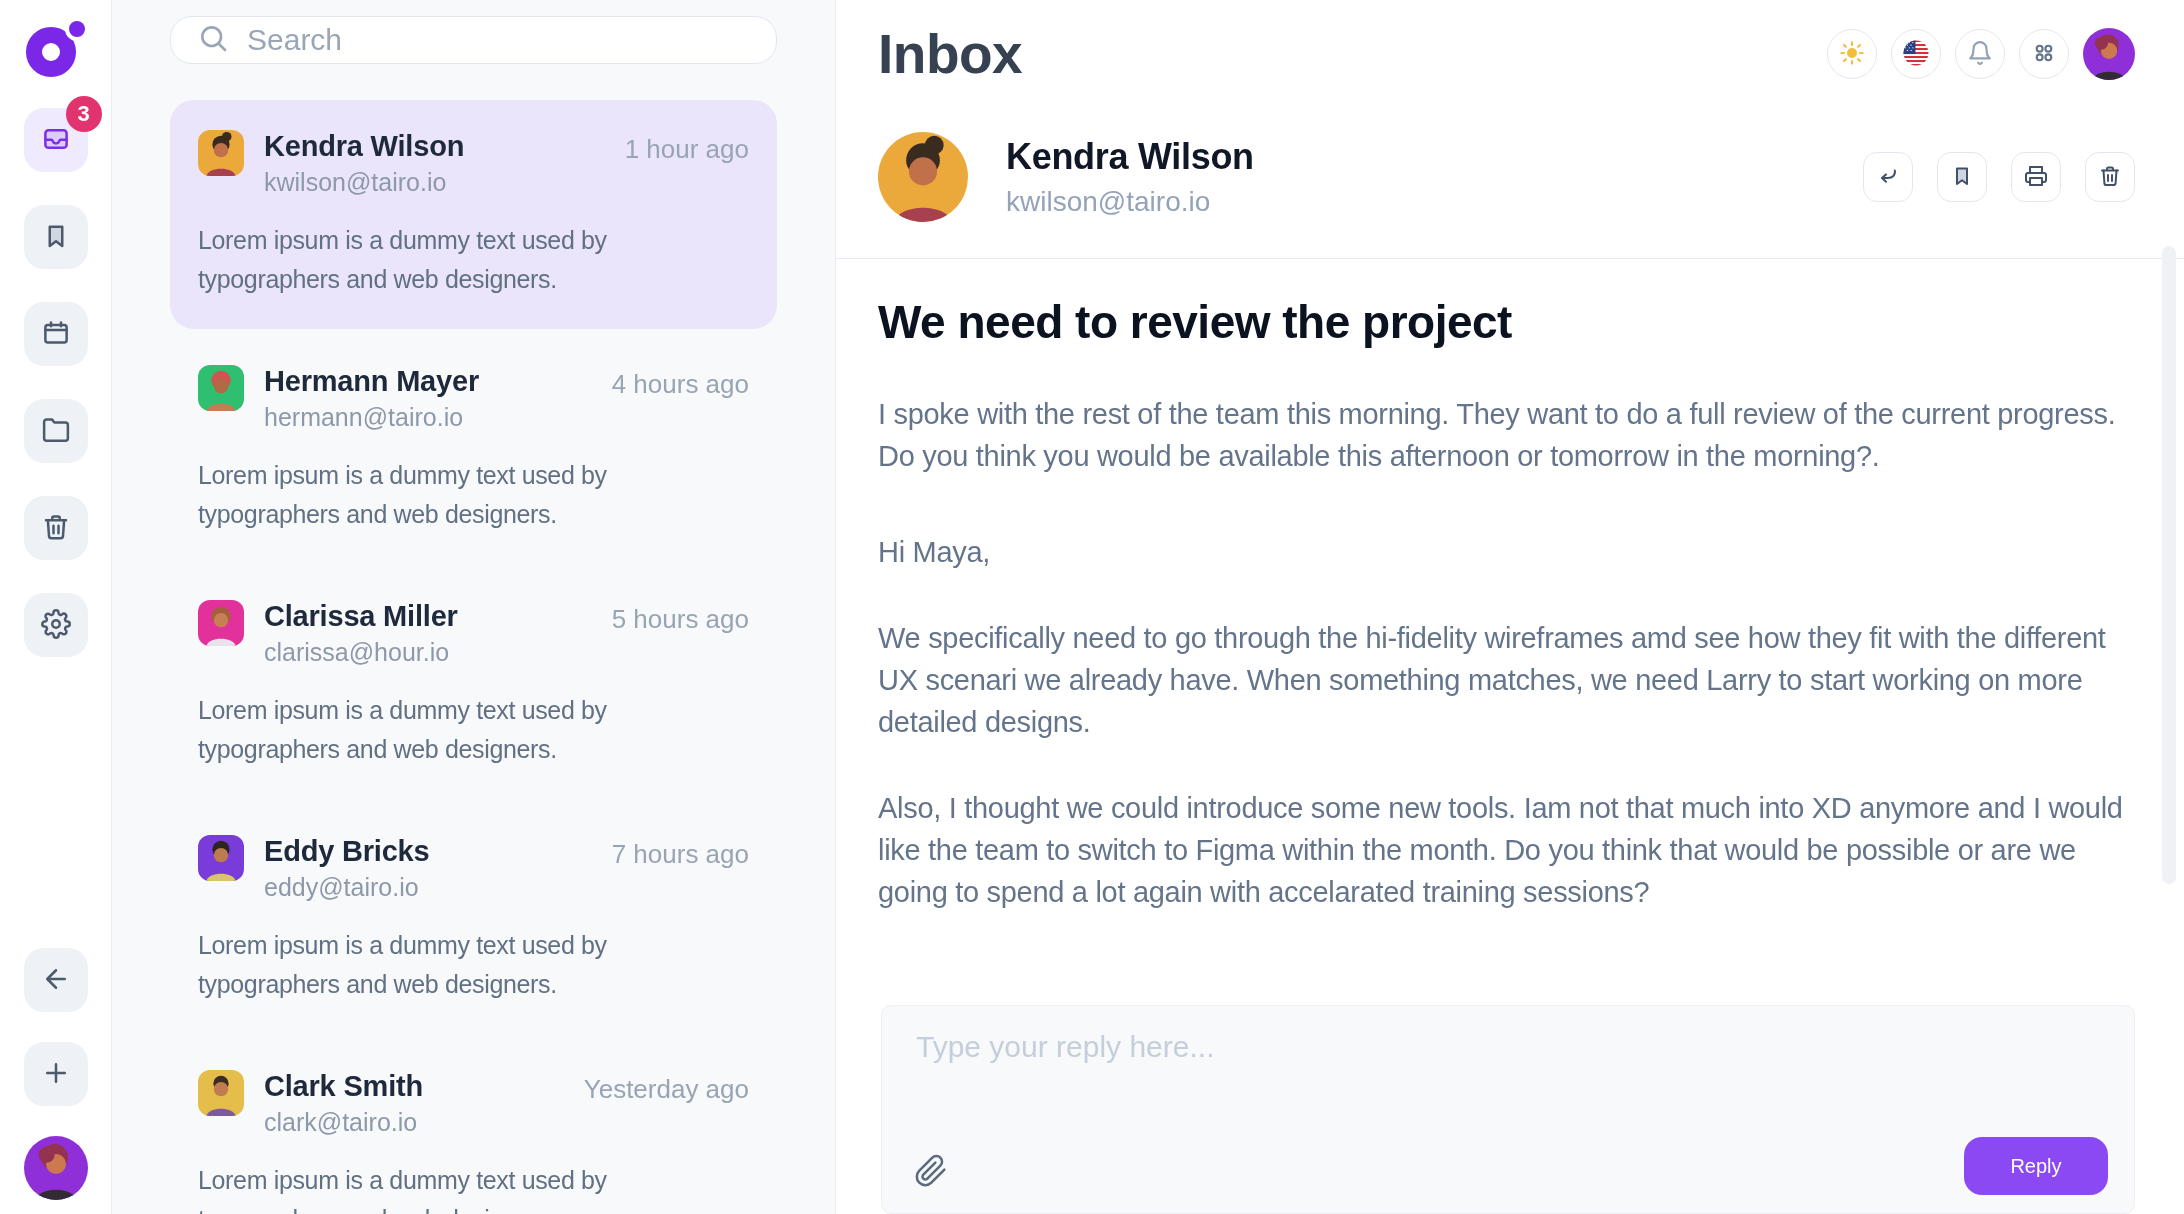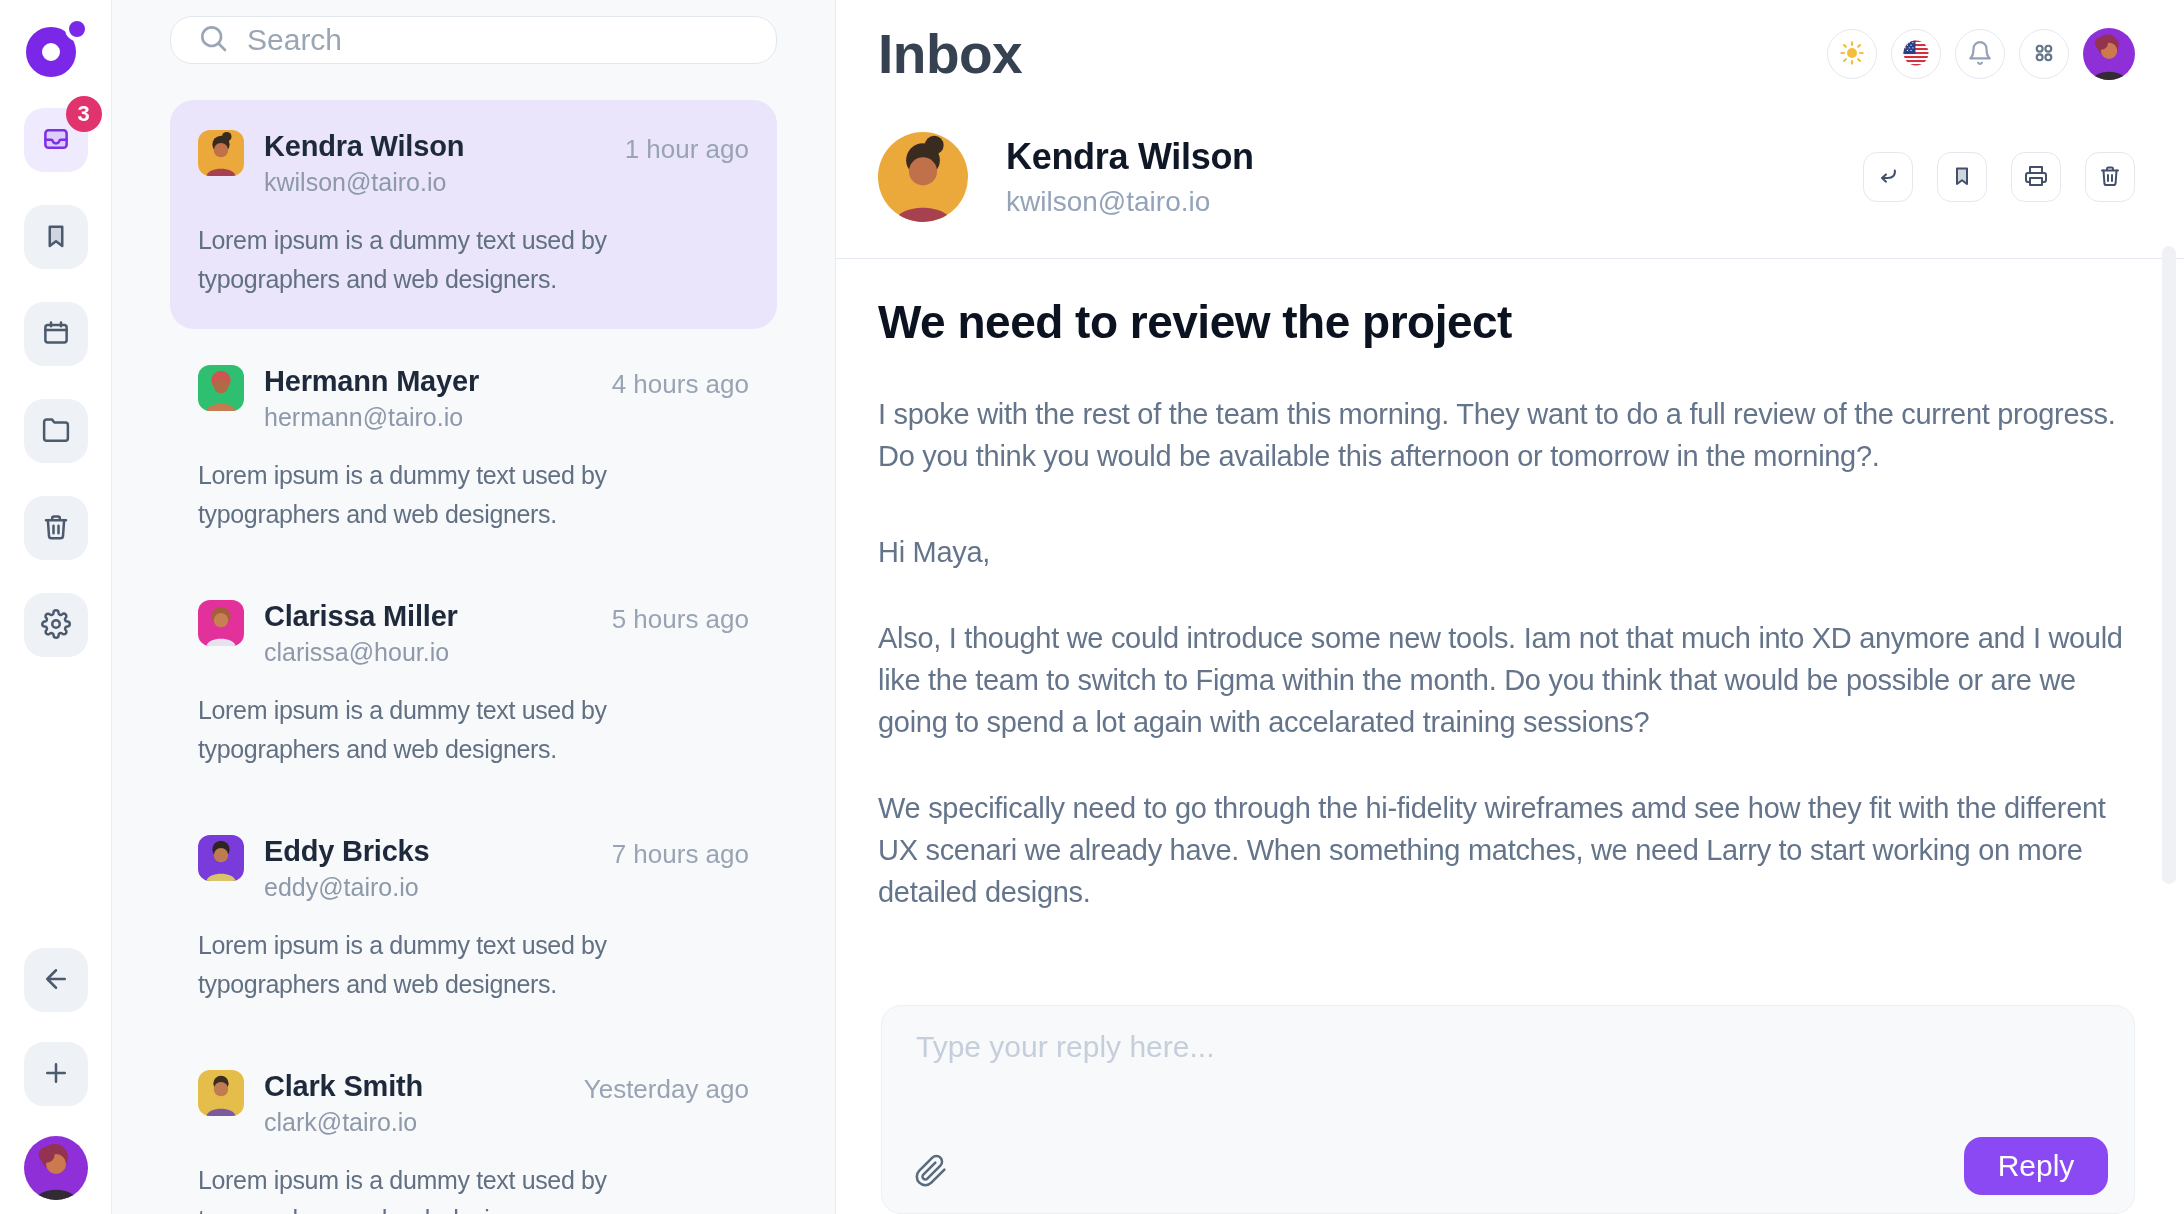--- a/index.html
+++ b/index.html
@@ -70,30 +70,30 @@
   .action-btn svg { width:24px; height:24px; }
 
   .divider { height:1px; background:#e5eaf0; flex:none; }
 
   .email-scroll { flex:1; padding:0 49px 0 42px; }
   .subject { margin-top:36px; font-size:46px; font-weight:700; color:#0c1320; letter-spacing:-.5px; }
   .para { font-size:29px; line-height:42px; color:#64748b; letter-spacing:-.3px; margin-top:44px; }
   .para.greeting { margin-top:54px; }
 
   .reply-box { margin:66px 49px 0 45px; height:209px; background:#f7f9fb;
-    border:1px solid #eceff4; border-radius:20px; display:flex; flex-direction:column;
+    border:1px solid #eceff4; border-radius:10px; display:flex; flex-direction:column;
     padding:20px 26px 18px; }
   .reply-box textarea { flex:1; border:none; outline:none; background:transparent; resize:none;
     font-size:30px; color:#3a4657; font-family:inherit; padding:4px 8px; }
   .reply-box textarea::placeholder { color:#c5cedb; }
   .reply-footer { display:flex; align-items:flex-end; }
   .attach-btn { background:none; border:none; color:#5a6b80; cursor:pointer; padding:0 0 4px 6px; }
   .attach-btn svg { width:34px; height:34px; }
   .reply-btn { margin-left:auto; width:144px; height:58px; border:none; border-radius:18px;
-    background:#8b49f3; color:#fff; font-size:30px; font-family:inherit; cursor:pointer; }
+    background:#8b49f3; color:#fff; font-size:20px; font-family:inherit; cursor:pointer; }
   .scroll-thumb { position:absolute; right:8px; top:246px; width:14px; height:638px;
     border-radius:8px; background:#eff1f4; cursor:pointer; }
 </style>
 </head>
 <body>
 
 <div class="app">
 
   <aside class="sidebar">
     <div class="logo">
@@ -414,22 +414,22 @@
         </button>
       </div>
     </div>
 
     <div class="divider"></div>
 
     <div class="email-scroll">
       <h2 class="subject">We need to review the project</h2>
       <p class="para">I spoke with the rest of the team this morning. They want to do a full review of the current progress. Do you think you would be available this afternoon or tomorrow in the morning?.</p>
       <p class="para greeting">Hi Maya,</p>
+      <p class="para">We specifically need to go through the hi-fidelity wireframes amd see how they fit with the different UX scenari we already have. When something matches, we need Larry to start working on more detailed designs.</p>
       <p class="para">Also, I thought we could introduce some new tools. Iam not that much into XD anymore and I would like the team to switch to Figma within the month. Do you think that would be possible or are we going to spend a lot again with accelarated training sessions?</p>
-      <p class="para">We specifically need to go through the hi-fidelity wireframes amd see how they fit with the different UX scenari we already have. When something matches, we need Larry to start working on more detailed designs.</p>
     </div>
 
     <div class="reply-box">
       <textarea placeholder="Type your reply here..." style=""></textarea>
       <div class="reply-footer">
         <button class="attach-btn">
           <span>
             <svg viewBox="0 0 24 24" fill="none" stroke="currentColor" stroke-width="1.8" stroke-linecap="round" stroke-linejoin="round">
               <path d="M21.44 11.05l-9.19 9.19a6 6 0 0 1-8.49-8.49l9.19-9.19a4 4 0 0 1 5.66 5.66l-9.2 9.19a2 2 0 0 1-2.83-2.83l8.49-8.48"></path>
             </svg>

